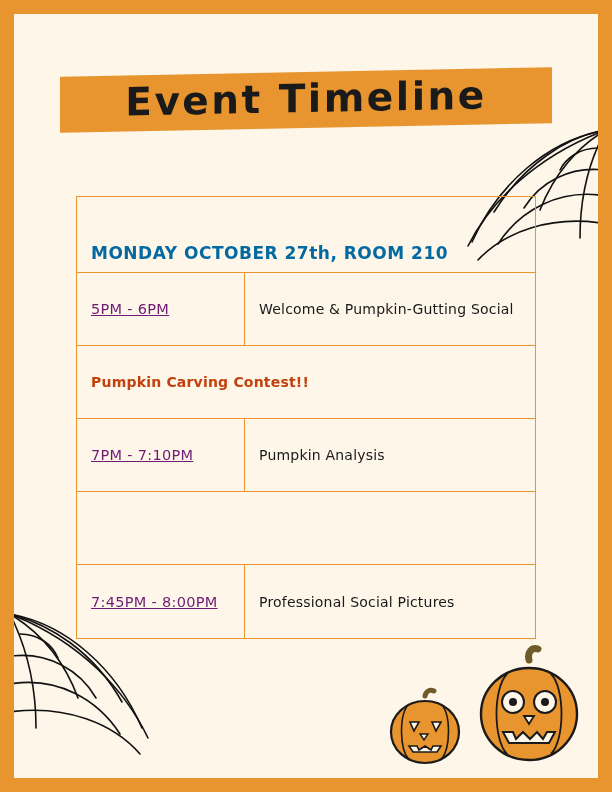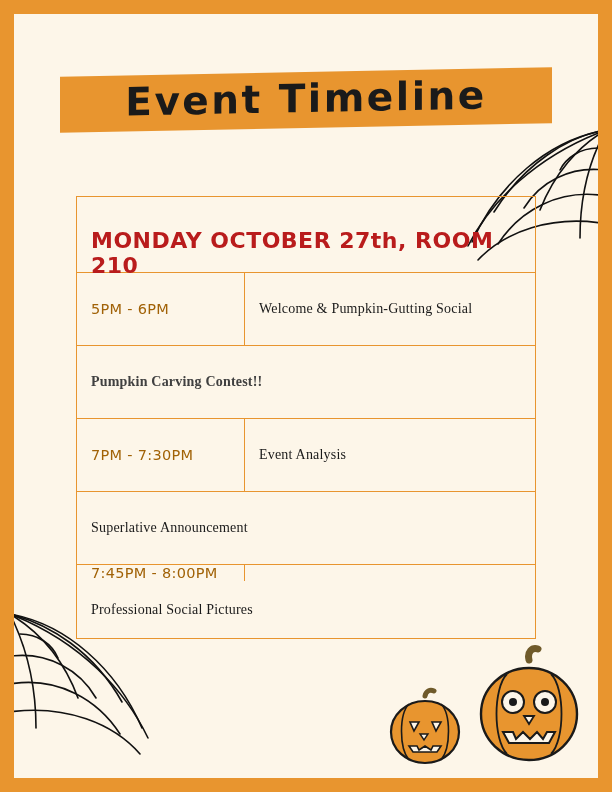--- a/index.html
+++ b/index.html
@@ -79,62 +79,61 @@
     box-sizing: border-box;
     background: transparent;
   }
   .row {
     display: flex;
     border-bottom: 1.5px solid #e8952f;
     box-sizing: border-box;
   }
   .row:last-child {
     border-bottom: none;
-    flex-direction: column;
   }
   .header-row {
     height: 76px;
     align-items: center;
   }
   .header-cell {
     padding-left: 14px;
     font-family: "DejaVu Sans", sans-serif;
     font-weight: bold;
-    font-size: 22px;
+    font-size: 17px;
     letter-spacing: 0.5px;
-    color: #b91c1c;
+    color: #0369a1;
     margin-top: 36px;
   }
   .body-row {
     height: 73px;
   }
   .cell-time {
     width: 168px;
     box-sizing: border-box;
     border-right: 1.5px solid #e8952f;
     display: flex;
     align-items: center;
     padding-left: 14px;
     font-size: 14.5px;
-    color: #a16207;
+    color: #701a75;
     letter-spacing: 0.3px;
+    text-decoration: underline;
   }
   .cell-desc {
     flex: 1;
     display: flex;
     align-items: center;
     padding-left: 14px;
     padding-right: 10px;
     font-size: 14px;
     color: #1a1a1a;
     letter-spacing: 0.2px;
-    font-family: Liberation Serif, serif;
   }
   .cell-desc.highlight {
-    color: #404040;
+    color: #c2410c;
     font-weight: bold;
   }
 
   
   .pumpkin-wrap {
     position: absolute;
   }
   .pumpkin-small { left: 365px; top: 672px; }
   .pumpkin-large { left: 455px; top: 630px; }
 </style>
@@ -182,26 +181,25 @@
     <div class="row body-row">
       <div class="cell-time">5PM - 6PM</div>
       <div class="cell-desc">Welcome &amp; Pumpkin-Gutting Social</div>
     </div>
 
     <div class="row body-row">
       <div class="cell-desc highlight">Pumpkin Carving Contest!!</div>
     </div>
 
     <div class="row body-row">
-      <div class="cell-time">7PM - 7:30PM</div>
-      <div class="cell-desc">Event Analysis</div>
-    </div>
-
-    <div class="row body-row">
-      <div class="cell-desc">Superlative Announcement</div>
+      <div class="cell-time">7PM - 7:10PM</div>
+      <div class="cell-desc">Pumpkin Analysis</div>
+    </div>
+
+    <div class="row body-row">
     </div>
 
     <div class="row body-row">
       <div class="cell-time">7:45PM - 8:00PM</div>
       <div class="cell-desc">Professional Social Pictures</div>
     </div>
   </div>
 
   <svg class="pumpkin-wrap pumpkin-small" width="96" height="82" viewBox="0 0 96 82">
     <path d="M46 10 C47 5 51 3 55 5" fill="none" stroke="#6f5a2a" stroke-width="5" stroke-linecap="round"></path>

